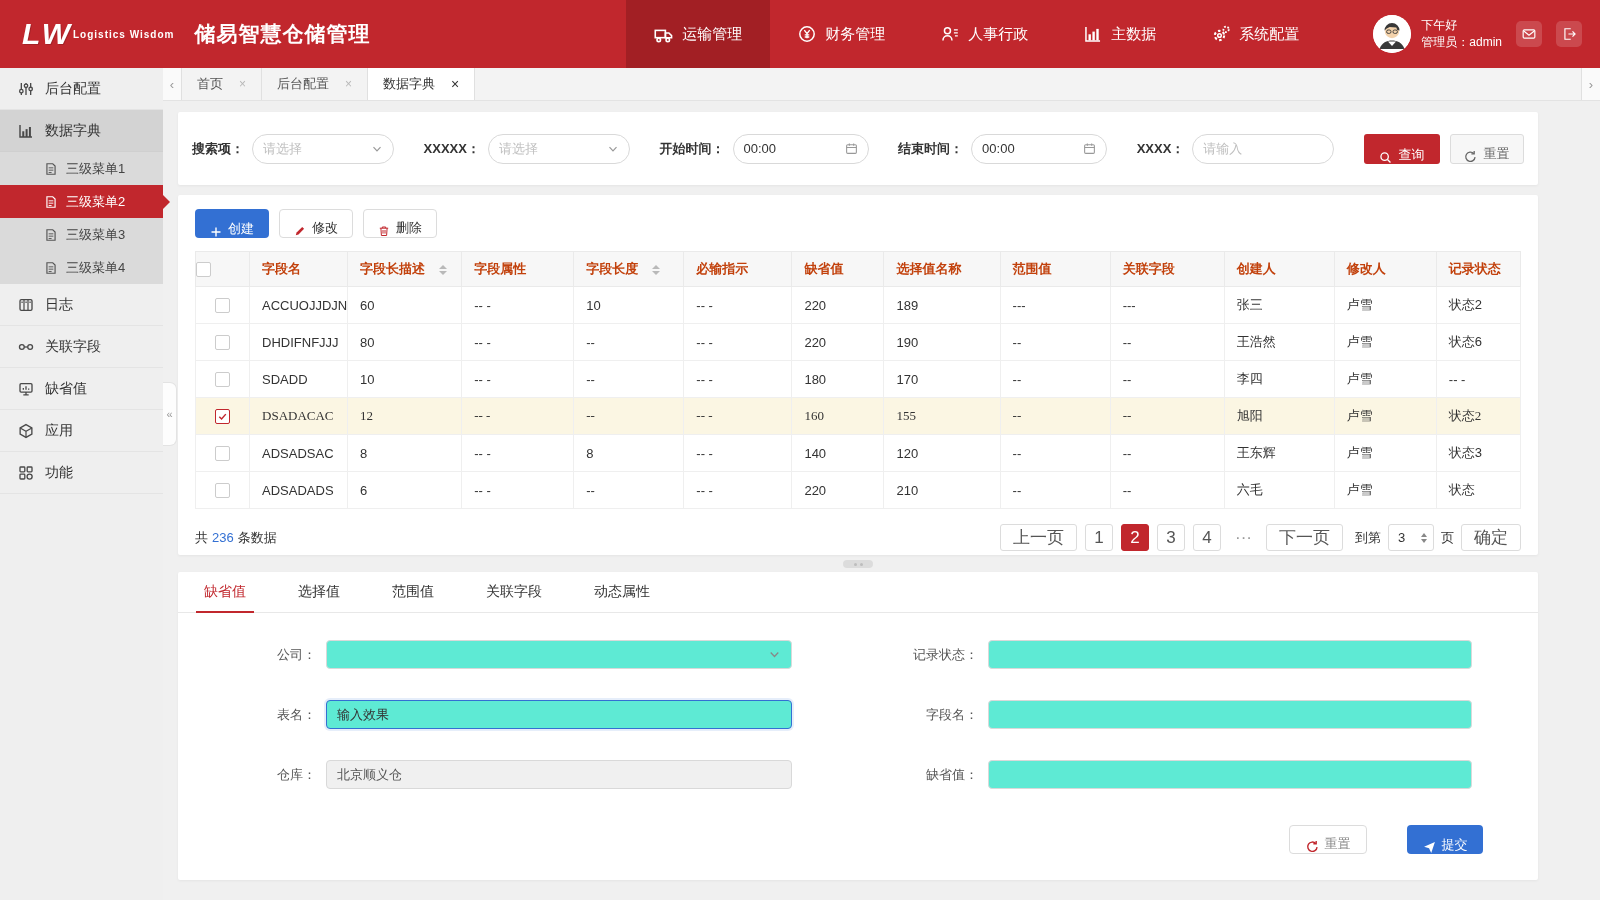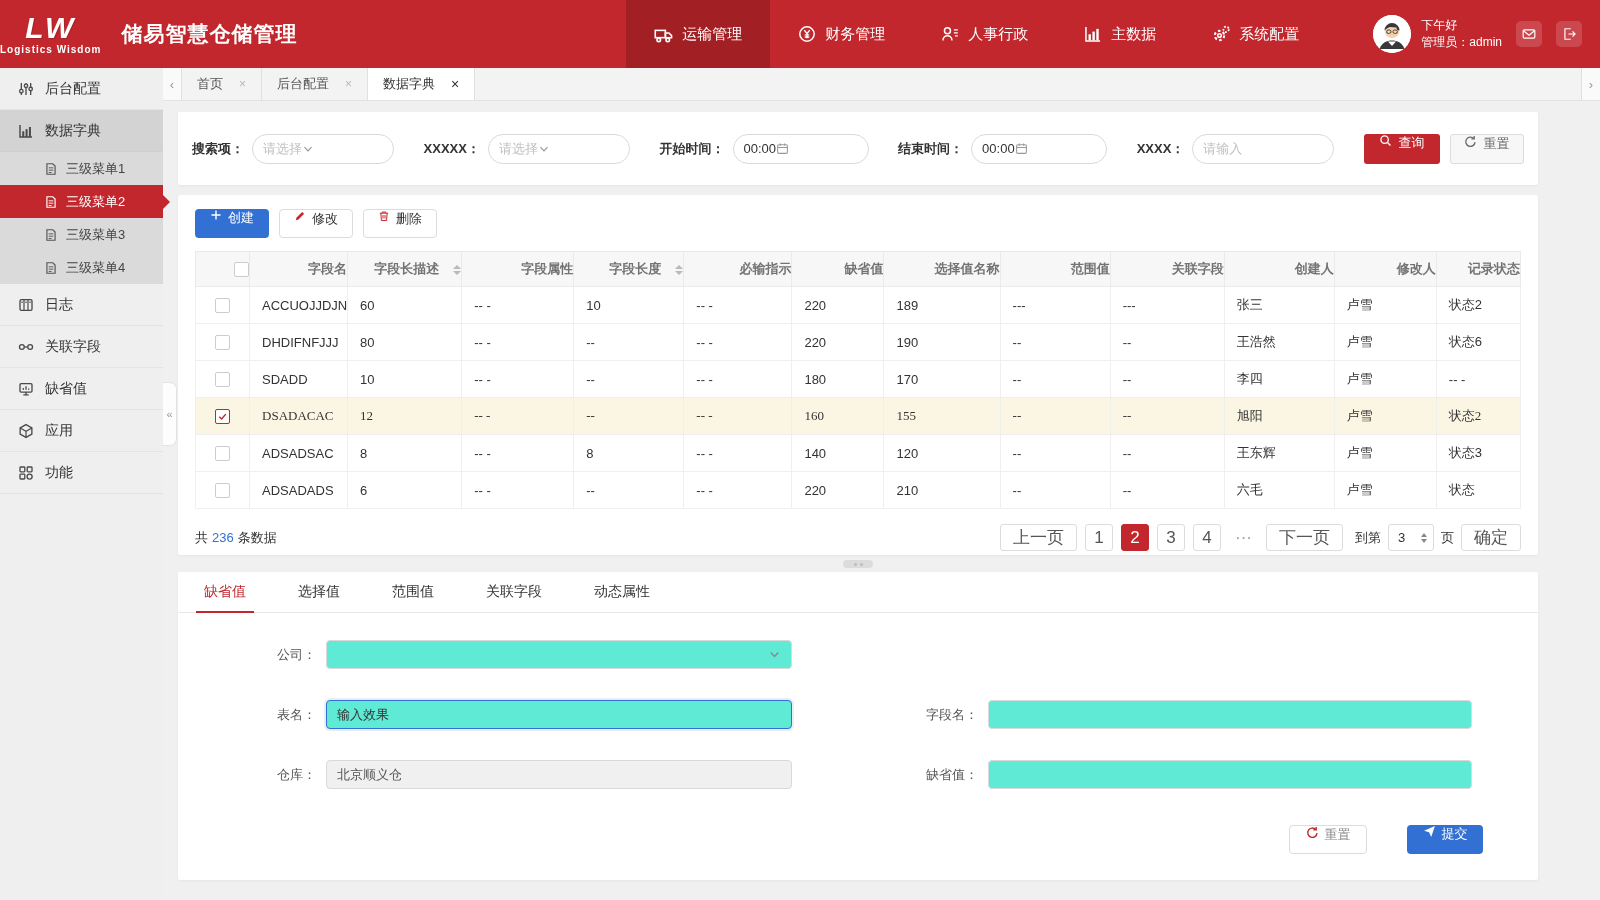--- a/index.html
+++ b/index.html
@@ -3,21 +3,21 @@
 <meta charset="utf-8">
 <style>
   * { margin:0; padding:0; box-sizing:border-box; }
   html,body { width:1600px; height:900px; overflow:hidden;
     font-family:"Liberation Sans","DejaVu Sans",sans-serif; background:#f0f0f0; color:#333; }
   svg { display:block; }
 
   
   .header { position:absolute; top:0; left:0; width:1600px; height:68px;
     background:#c1272d; display:flex; align-items:center; z-index:30; }
-  .logo { display:flex; flex-direction:column; align-items:center; color:#fff; }
+  .logo { display:flex; flex-direction:row; align-items:center; margin-left:22px; color:#fff; }
   .logo-mark { font-size:30px; font-weight:bold; font-style:italic; letter-spacing:3px; line-height:30px;
     text-shadow:1px 1px 0 rgba(0,0,0,.15); }
   .logo-sub { font-size:10px; font-weight:bold; letter-spacing:1px; margin-top:1px; }
   .app-title { color:#fff; font-size:21px; font-weight:bold; margin-left:20px; letter-spacing:1px; }
   .nav { display:flex; height:68px; margin-left:auto; }
   .nav-item { display:flex; align-items:center; gap:9px; padding:0 28px; color:#fff; font-size:15px; cursor:pointer; }
   .nav-item.active { background:#a21f24; }
   .user-area { display:flex; align-items:center; margin-left:46px; margin-right:18px; gap:10px; }
   .avatar { width:38px; height:38px; border-radius:50%; overflow:hidden; background:#fff; flex:none; cursor:pointer; }
   .user-text { color:#fff; font-size:12px; line-height:17px; white-space:nowrap; }
@@ -57,38 +57,38 @@
   
   .content { position:absolute; top:101px; left:163px; right:0; bottom:0; background:#f0f0f0; }
   .card { position:absolute; background:#fff; border-radius:2px; box-shadow:0 1px 3px rgba(0,0,0,.05); }
 
   
   .filter-card { left:15px; top:11px; width:1360px; height:73px; display:flex; align-items:center;
     justify-content:space-between; padding:0 14px; }
   .fgroup { display:flex; align-items:center; }
   .flabel { font-size:13px; font-weight:600; color:#333; margin-right:8px; white-space:nowrap; }
   .sel, .tin { height:30px; border:1px solid #d9d9d9; border-radius:15px; background:#fff;
-    display:flex; align-items:center; padding:0 10px; font-size:13px; cursor:pointer; }
+    display:flex; align-items:center; justify-content:space-between; padding:0 10px; font-size:13px; cursor:pointer; }
   .sel { width:142px; color:#bfbfbf; }
   .tin { width:136px; color:#333; }
   .tin.ph { color:#bfbfbf; width:142px; }
   .fbtns { display:flex; gap:10px; }
-  .btn { height:30px; display:flex; align-items:flex-start; justify-content:center; gap:6px;
+  .btn { height:30px; display:flex; align-items:flex-end; justify-content:center; gap:6px;
     border-radius:3px; font-size:13px; cursor:pointer; white-space:nowrap; }
   .btn-red { background:#c1272d; color:#fff; width:76px; }
   .btn-grey { background:#f7f7f7; border:1px solid #dcdcdc; color:#666; width:74px; }
 
   
   .table-card { left:15px; top:94px; width:1360px; height:360px; padding:14px 17px 0; }
   .toolbar { display:flex; gap:10px; }
   .btn-blue { background:#3370d3; color:#fff; height:29px; padding:0 15px; border-radius:4px; }
   .btn-outline { background:#fff; border:1px solid #dcdcdc; color:#333; height:29px; padding:0 14px; border-radius:4px; }
   table.grid { width:100%; border-collapse:collapse; table-layout:fixed; margin-top:13px; font-size:13px; }
-  .grid th { background:#f7f7f7; height:35px; font-weight:bold; text-align:right; padding:0 0 0 12px;
-    border:1px solid #eaeaea; color:#737373; white-space:nowrap; overflow:hidden; }
+  .grid th { background:#f7f7f7; height:35px; font-weight:bold; text-align:left; padding:0 0 0 12px;
+    border:1px solid #eaeaea; color:#c2410c; white-space:nowrap; overflow:hidden; }
   .grid td { height:37px; padding:0 0 0 12px; border:1px solid #efefef; color:#333;
     white-space:nowrap; overflow:hidden; background:#fff; }
   .grid tr.selected td { background:#fbf6e3;font-family:Liberation Serif, serif; }
   .cb-cell { text-align:center; padding:0 !important; }
   .cb { width:15px; height:15px; border:1px solid #ccc; border-radius:2px; background:#fff;
     display:inline-flex; align-items:center; justify-content:center; vertical-align:middle; cursor:pointer; }
   .cb.checked { border-color:#c1272d; }
   .sort { display:inline-flex; flex-direction:column; gap:2px; margin-left:14px; vertical-align:middle; }
   .sort i { display:block; width:0; height:0; border-left:4px solid transparent; border-right:4px solid transparent; }
   .sort .up { border-bottom:4px solid #b9b9b9; }
@@ -665,20 +665,26 @@
           <label>公司：</label>
           <div class="ctrl">
             <span></span>
             <span>
                 <svg width="13" height="13" viewBox="0 0 12 12">
                   <path d="M2.5 4.2 6 7.8l3.5-3.6" fill="none" stroke="#888" stroke-width="1.2"></path>
                 </svg>
               </span>
           </div>
         </div>
+        <div class="fitem r">
+          <label>记录状态：</label>
+          <div class="ctrl">
+              <span></span>
+            </div>
+        </div>
       </div>
       <div class="frow">
         <div class="fitem l">
           <label>表名：</label>
           <div class="ctrl focus">
               <span>输入效果</span>
             </div>
         </div>
         <div class="fitem r">
           <label>字段名：</label>

